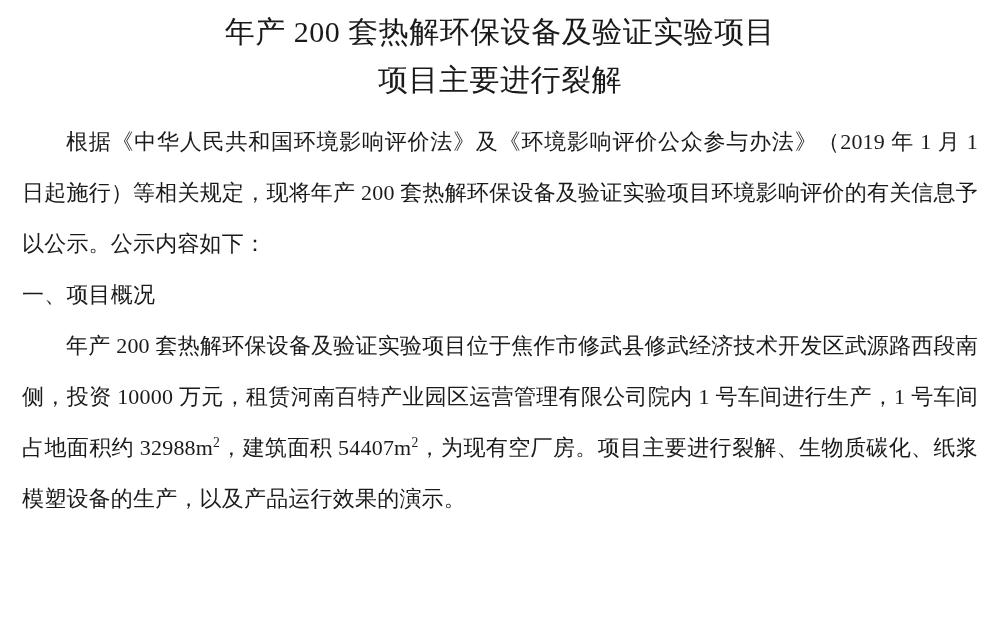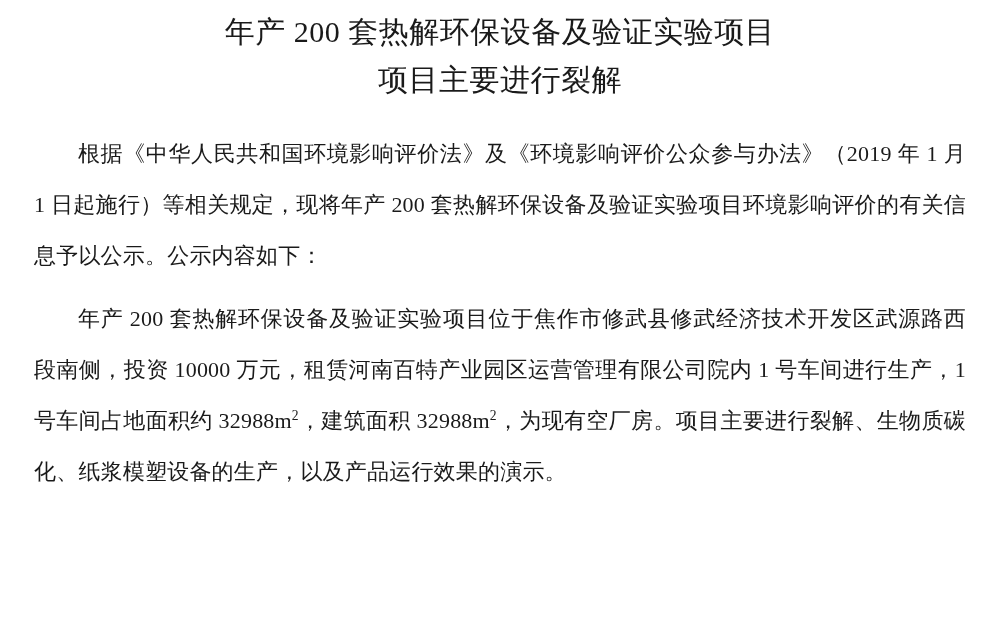--- a/index.html
+++ b/index.html
@@ -36,21 +36,21 @@
   }
   .body-text {
     font-size: 22px;
     line-height: 51px;
     text-align: justify;
     text-justify: inter-ideograph;
     letter-spacing: 0.2px;
     margin: 0;
   }
   .para {
-    margin: 12px;
+    margin: 0;
     text-indent: 2em;
   }
   .section-heading {
     margin: 0;
     font-size: 22px;
     line-height: 51px;
     text-indent: 0;
     font-weight: normal;
   }
   .spacer-top {
@@ -71,17 +71,18 @@
     <span class="line">年产 200 套热解环保设备及验证实验项目</span>
     <span class="line">项目主要进行裂解</span>
   </h1>
 
   <div class="spacer-top"></div>
 
   <div class="body-text">
 
     <p class="para">根据《中华人民共和国环境影响评价法》及《环境影响评价公众参与办法》（2019 年 1 月 1 日起施行）等相关规定，现将年产 200 套热解环保设备及验证实验项目环境影响评价的有关信息予以公示。公示内容如下：</p>
 
+    <p class="section-heading">一、项目概况</p>
 
-    <p class="para"><span>年产 200 套热解环保设备及验证实验项目位于焦作市修武县修武经济技术开发区武源路西段南侧，投资 10000 万元，租赁河南百特产业园区运营管理有限公司院内 1 号车间进行生产，1 号车间占地面积约 32988m</span><sup>2</sup><span>，建筑面积 32988m</span><sup>2</sup><span>，为现有空厂房。项目主要进行裂解、生物质碳化、纸浆模塑设备的生产，以及产品运行效果的演示。</span></p>
+    <p class="para"><span>年产 200 套热解环保设备及验证实验项目位于焦作市修武县修武经济技术开发区武源路西段南侧，投资 10000 万元，租赁河南百特产业园区运营管理有限公司院内 1 号车间进行生产，1 号车间占地面积约 32988m</span><sup>2</sup><span>，建筑面积 54407m</span><sup>2</sup><span>，为现有空厂房。项目主要进行裂解、生物质碳化、纸浆模塑设备的生产，以及产品运行效果的演示。</span></p>
 
   </div>
 </div>
 
 </body></html>

